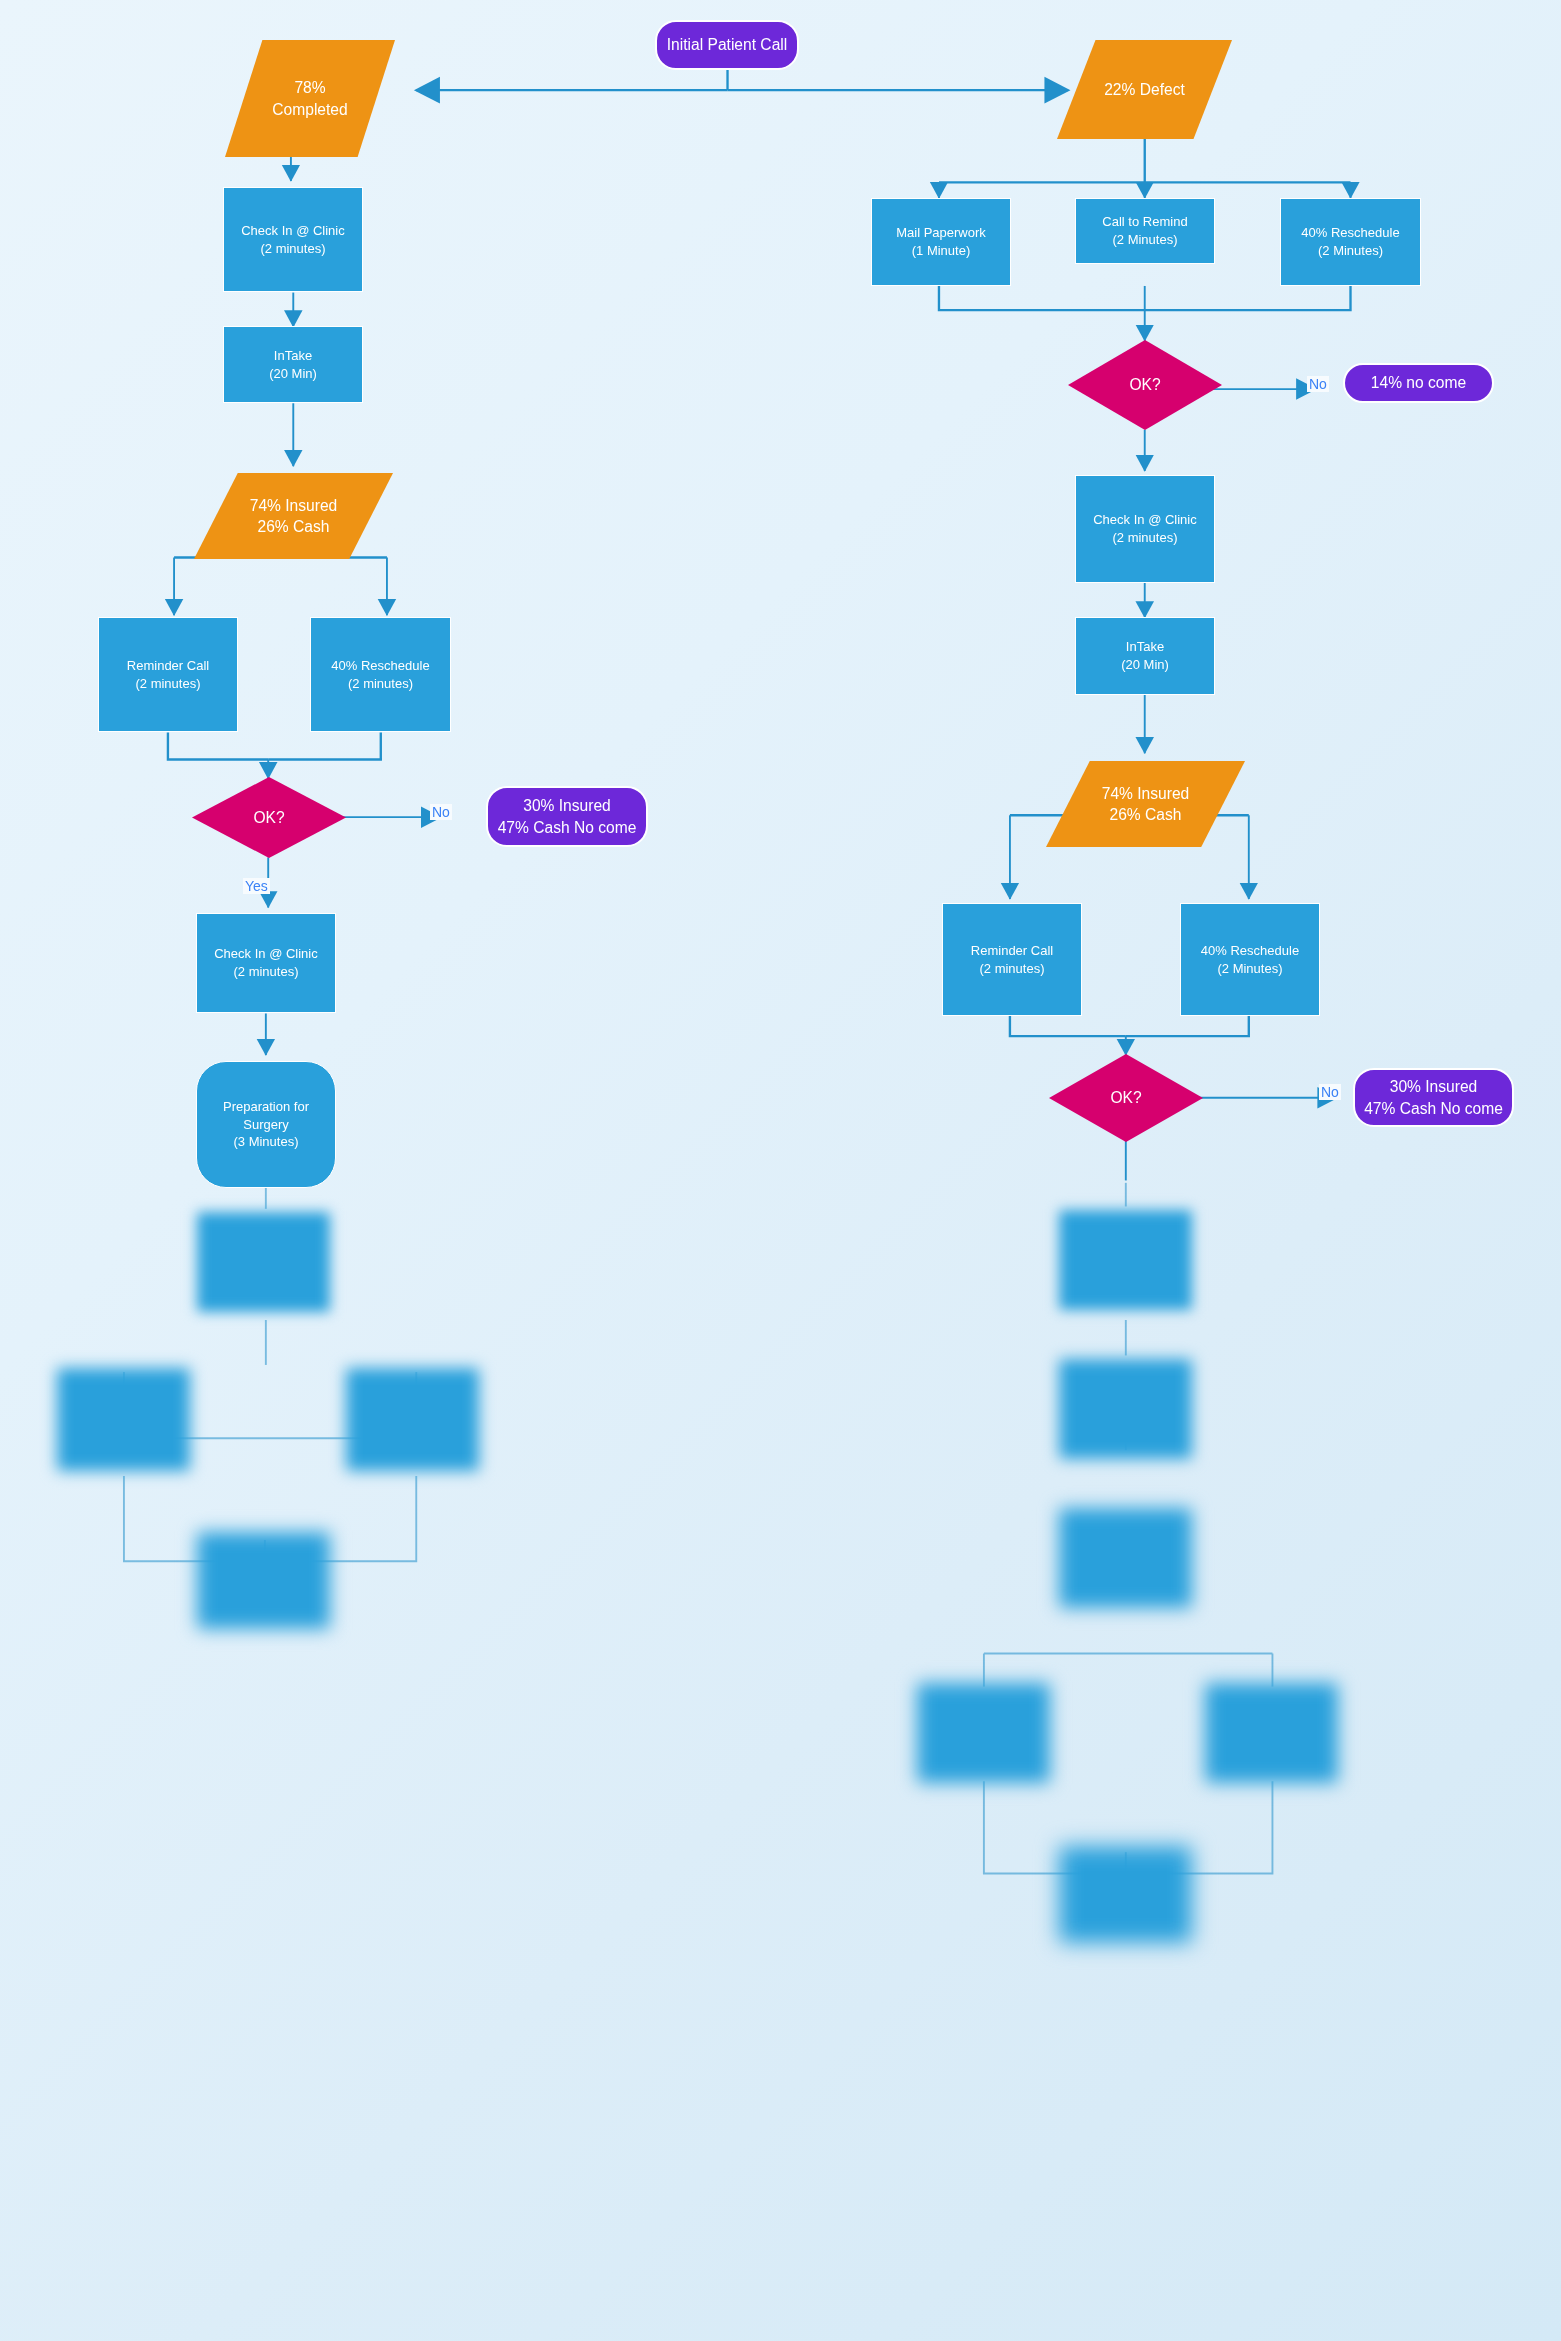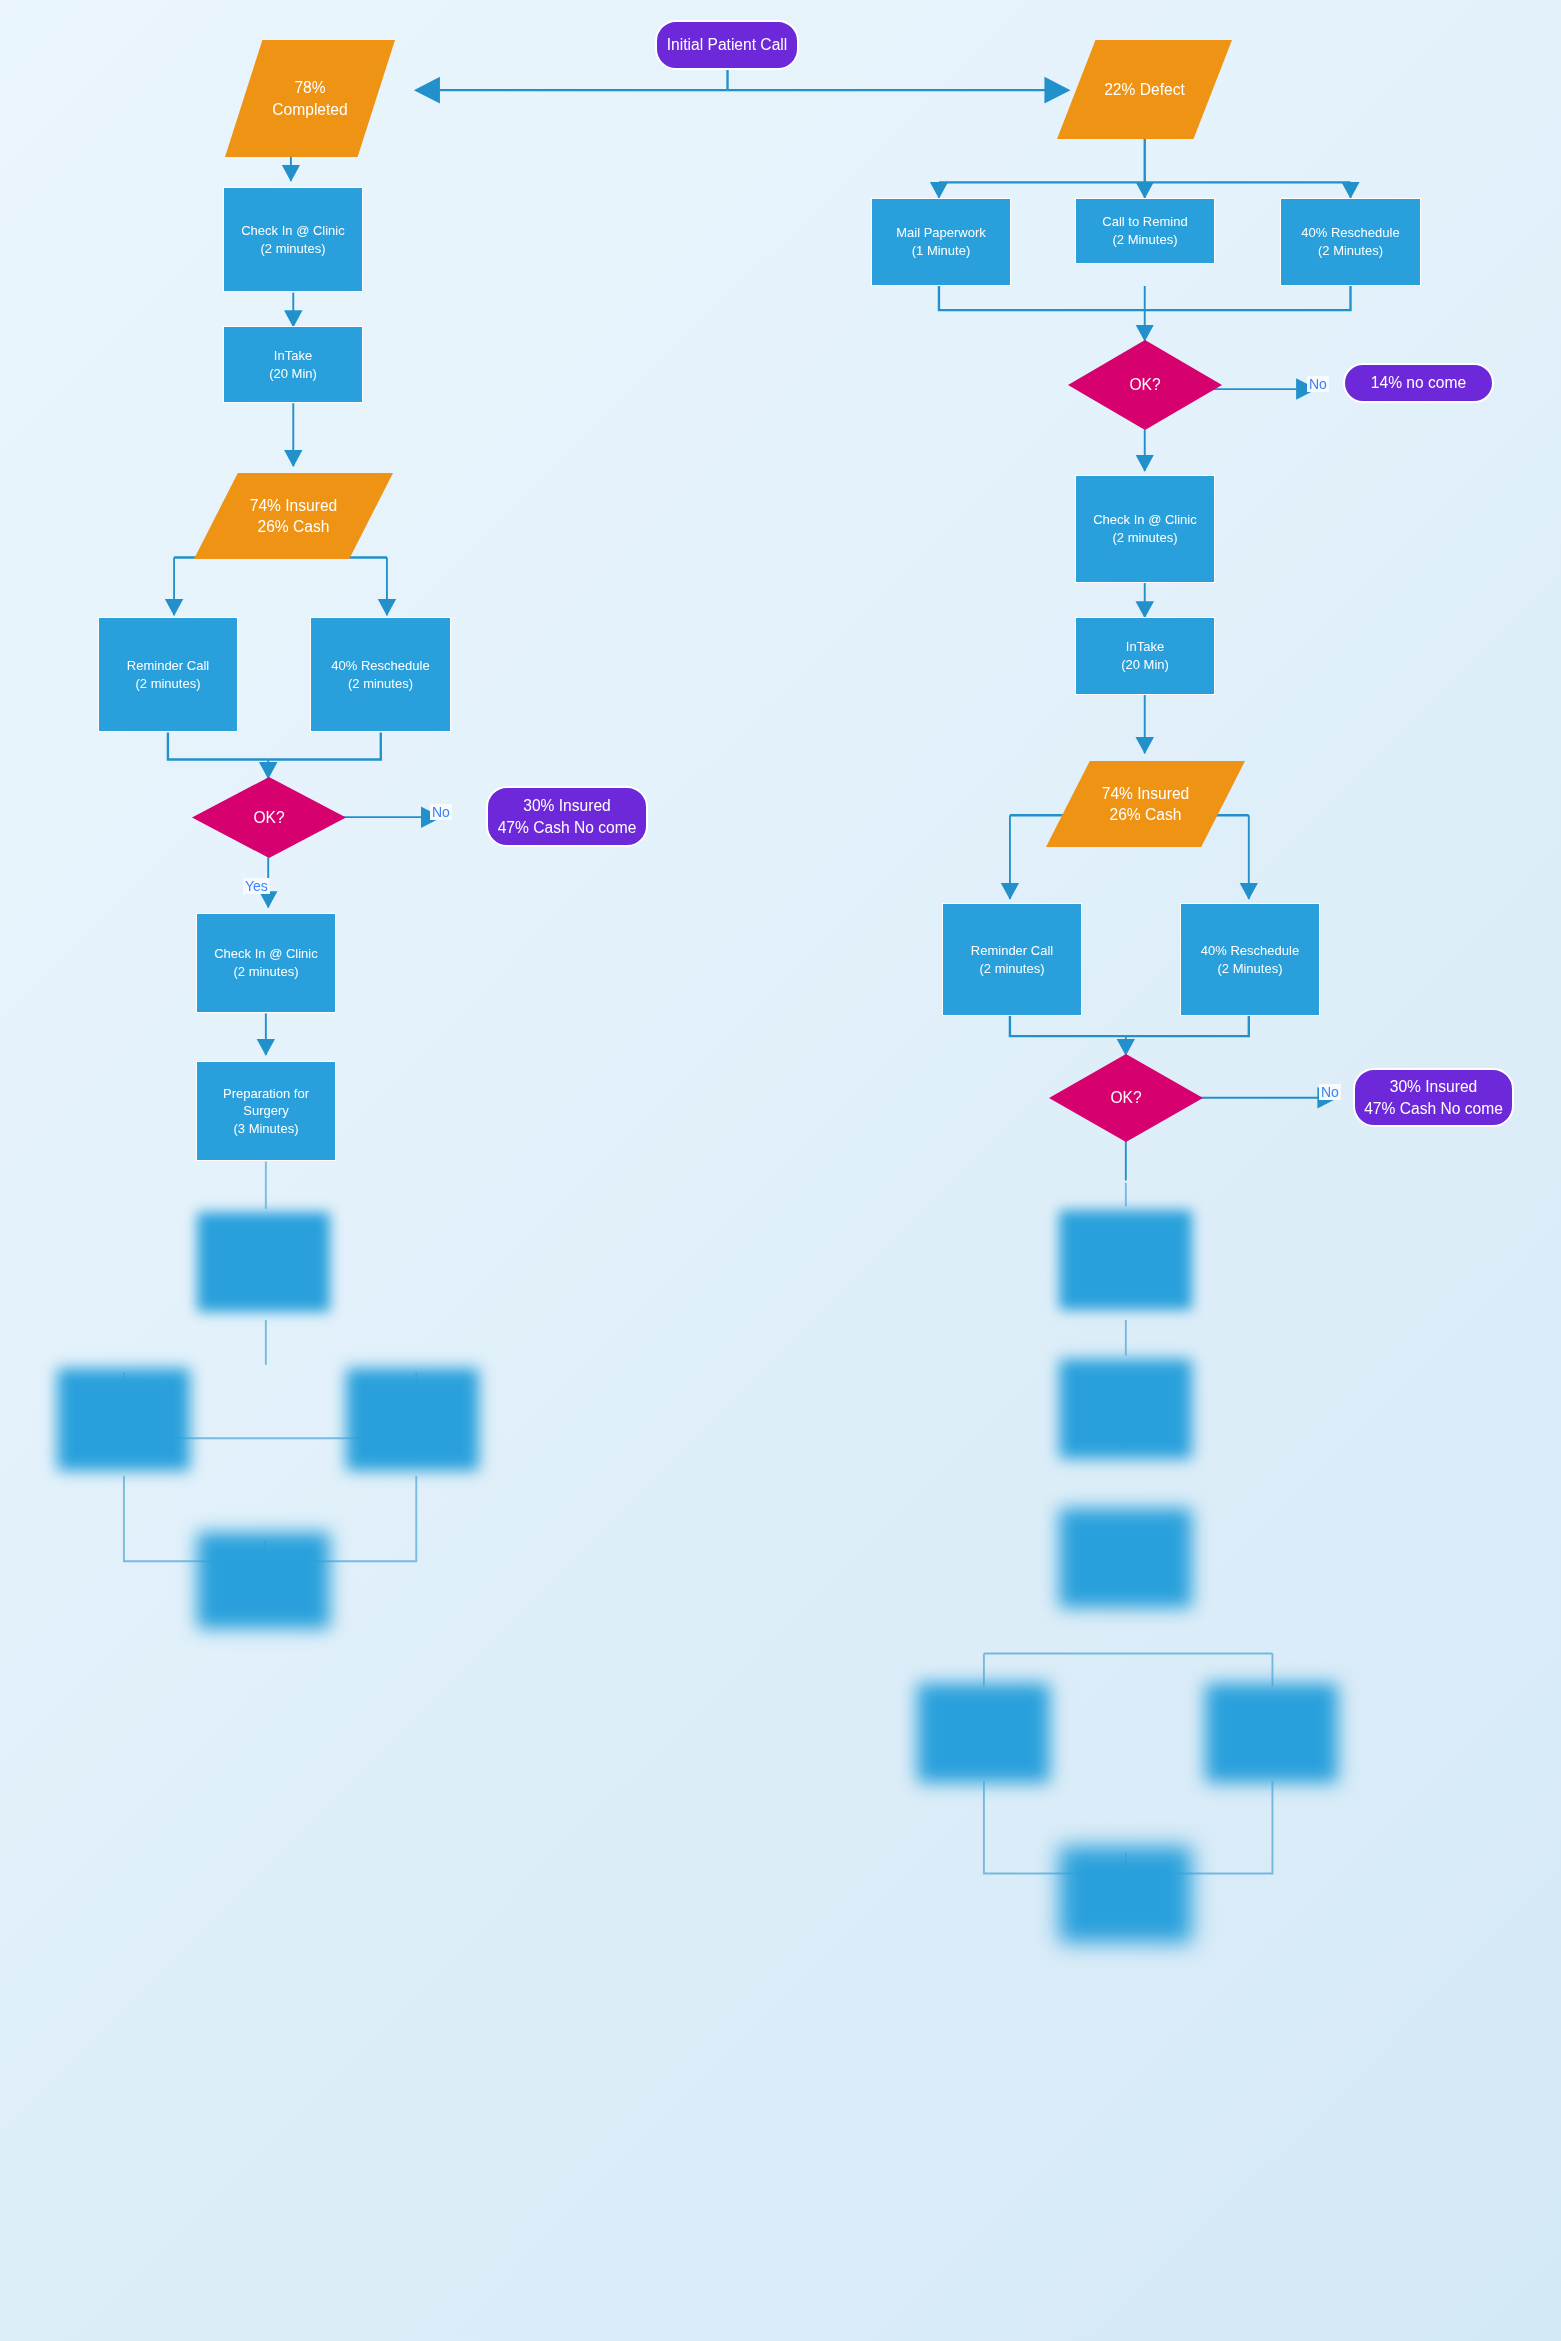--- a/index.html
+++ b/index.html
@@ -200,21 +200,21 @@
 
   <div class="elabel" style="left:243px;top:878px;">Yes</div>
 
   <div class="node proc" style="left:196px;top:913px;width:140px;height:100px;">
     <span class="t">
       <span>Check In @ Clinic</span><br>
       <span>(2 minutes)</span>
     </span>
   </div>
 
-  <div class="node proc" style="left:196px;top:1061px;width:140px;height:100px;">
+  <div class="node proc" style="left:196px;top:1061px;width:140px;height:127px;border-radius:30px;">
     <span class="t">
       <span>Preparation for</span><br>
       <span>Surgery</span><br>
       <span>(3 Minutes)</span>
     </span>
   </div>
 
   <div class="node data" style="left:1057px;top:40px;width:175px;height:99px;">
     <span class="t">22% Defect</span>
   </div>

